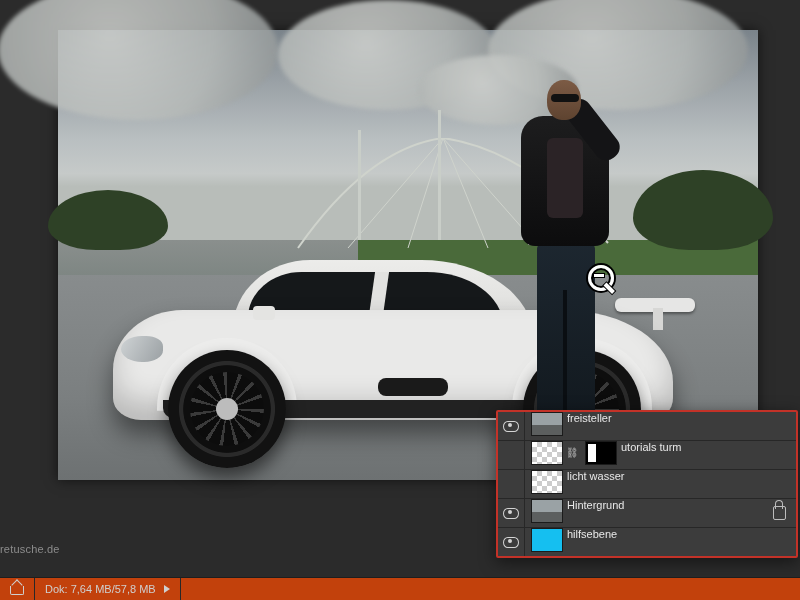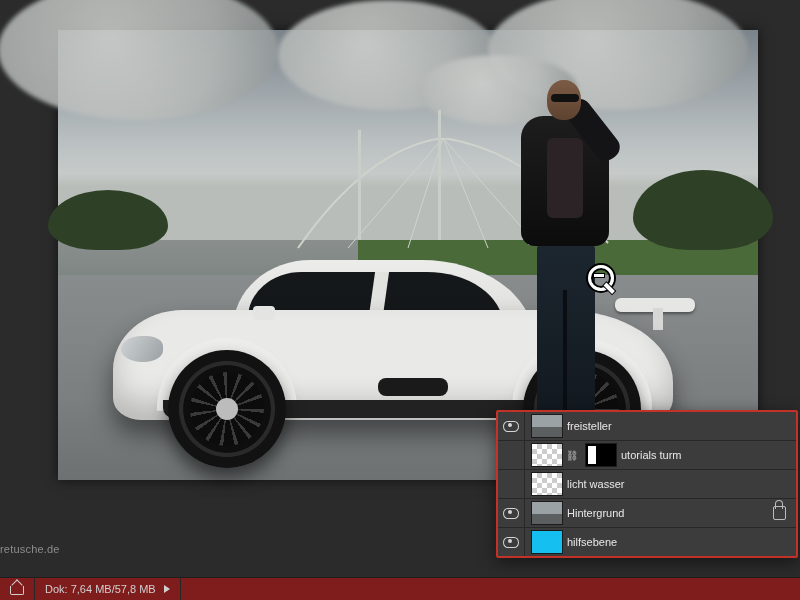--- a/index.html
+++ b/index.html
@@ -57,41 +57,41 @@
   .tee{position:absolute;left:44px;top:58px;width:36px;height:80px;background:#2b2326;border-radius:6px}
   .jeans{position:absolute;left:34px;top:158px;width:58px;height:180px;background:linear-gradient(#1d2730,#12191f);border-radius:12px 12px 8px 8px}
   .gap{position:absolute;left:60px;top:210px;width:4px;height:120px;background:#0a0e12}
   
   .zoom{position:absolute;left:530px;top:235px;width:28px;height:28px}
   .zoom .ring{position:absolute;width:20px;height:20px;border:3px solid #fff;border-radius:50%;box-shadow:0 0 0 2px #000,inset 0 0 0 2px #000}
   .zoom .minus{position:absolute;left:6px;top:9px;width:10px;height:3px;background:#fff;box-shadow:0 0 0 1px #000}
   .zoom .handle{position:absolute;left:17px;top:17px;width:12px;height:4px;background:#fff;box-shadow:0 0 0 1px #000;transform:rotate(45deg);transform-origin:left center}
   
   .layers{position:absolute;right:2px;bottom:20px;width:298px;border:2px solid #c33228;border-radius:2px;background:#3c3c3c;box-shadow:0 4px 16px rgba(0,0,0,.5)}
-  .layer-row{height:28px;display:flex;align-items:center;border-top:1px solid #272727;position:relative}
+  .layer-row{height:28px;display:flex;border-top:1px solid #272727;position:relative}
   .layer-row:first-child{border-top:none}
   .layer-row.sel{background:#6a7d93}
   .vis{width:26px;height:100%;display:flex;align-items:center;justify-content:center;border-right:1px solid #272727}
   .eye{width:14px;height:9px;border:1.5px solid #d4d4d4;border-radius:60%/100%;position:relative}
   .eye::after{content:"";position:absolute;left:4px;top:1px;width:4px;height:4px;border-radius:50%;background:#d4d4d4}
   .vis.off .eye{opacity:0}
   .thumb{width:30px;height:22px;margin:0 4px 0 6px;border:1px solid #1b1b1b;flex:0 0 auto;background:#777}
   .thumb.checker{background:repeating-conic-gradient(#ccc 0 25%,#fff 0 50%) 0 0/10px 10px}
   .thumb.mask{background:#000;position:relative}
   .thumb.mask::before{content:"";position:absolute;left:2px;top:2px;width:8px;height:18px;background:#fff}
   .thumb.blue{background:#15bff0}
   .thumb.photo{background:linear-gradient(#9aa2a5 0 55%,#5c5f5f 55% 100%)}
   .link{width:10px;height:22px;margin-right:2px;display:flex;align-items:center;justify-content:center;font-size:10px;color:#cfcfcf}
   .lname{color:#e8e8e8;font-size:11px;white-space:nowrap}
   .sel .lname{color:#fff}
   .ann{color:#cf2a1b;font-weight:bold;font-size:14px;margin-left:10px}
   .lock{position:absolute;right:10px;top:7px;width:11px;height:12px;border:1.5px solid #bcbcbc;border-radius:2px}
   .lock::before{content:"";position:absolute;left:1px;top:-7px;width:6px;height:8px;border:1.5px solid #bcbcbc;border-bottom:none;border-radius:5px 5px 0 0}
   
-  .status{position:absolute;left:0;right:0;bottom:0;height:22px;background:#7f1d1d;border-top:1px solid #1e1e1e;display:flex;align-items:flex-end;color:#cfcfcf;font-size:11px}
+  .status{position:absolute;left:0;right:0;bottom:0;height:22px;background:#c2410c;border-top:1px solid #1e1e1e;display:flex;align-items:flex-end;color:#cfcfcf;font-size:11px}
   .status .seg{padding:0 10px;border-right:1px solid #272727;height:100%;display:flex;align-items:center}
   .tri{width:0;height:0;border-left:6px solid #cfcfcf;border-top:4px solid transparent;border-bottom:4px solid transparent;margin-left:8px}
   .share{width:14px;height:12px;position:relative}
   .share::before{content:"";position:absolute;left:0;bottom:0;width:12px;height:8px;border:1.5px solid #cfcfcf;border-top:none;border-radius:0 0 2px 2px}
   .share::after{content:"";position:absolute;left:3px;top:-2px;width:7px;height:7px;border-top:1.5px solid #cfcfcf;border-right:1.5px solid #cfcfcf;transform:rotate(-45deg)}
   .watermark{position:absolute;left:0;bottom:23px;font-size:11px;color:#8c8c8c;letter-spacing:.2px}
 </style>
 </head>
 <body>
 

